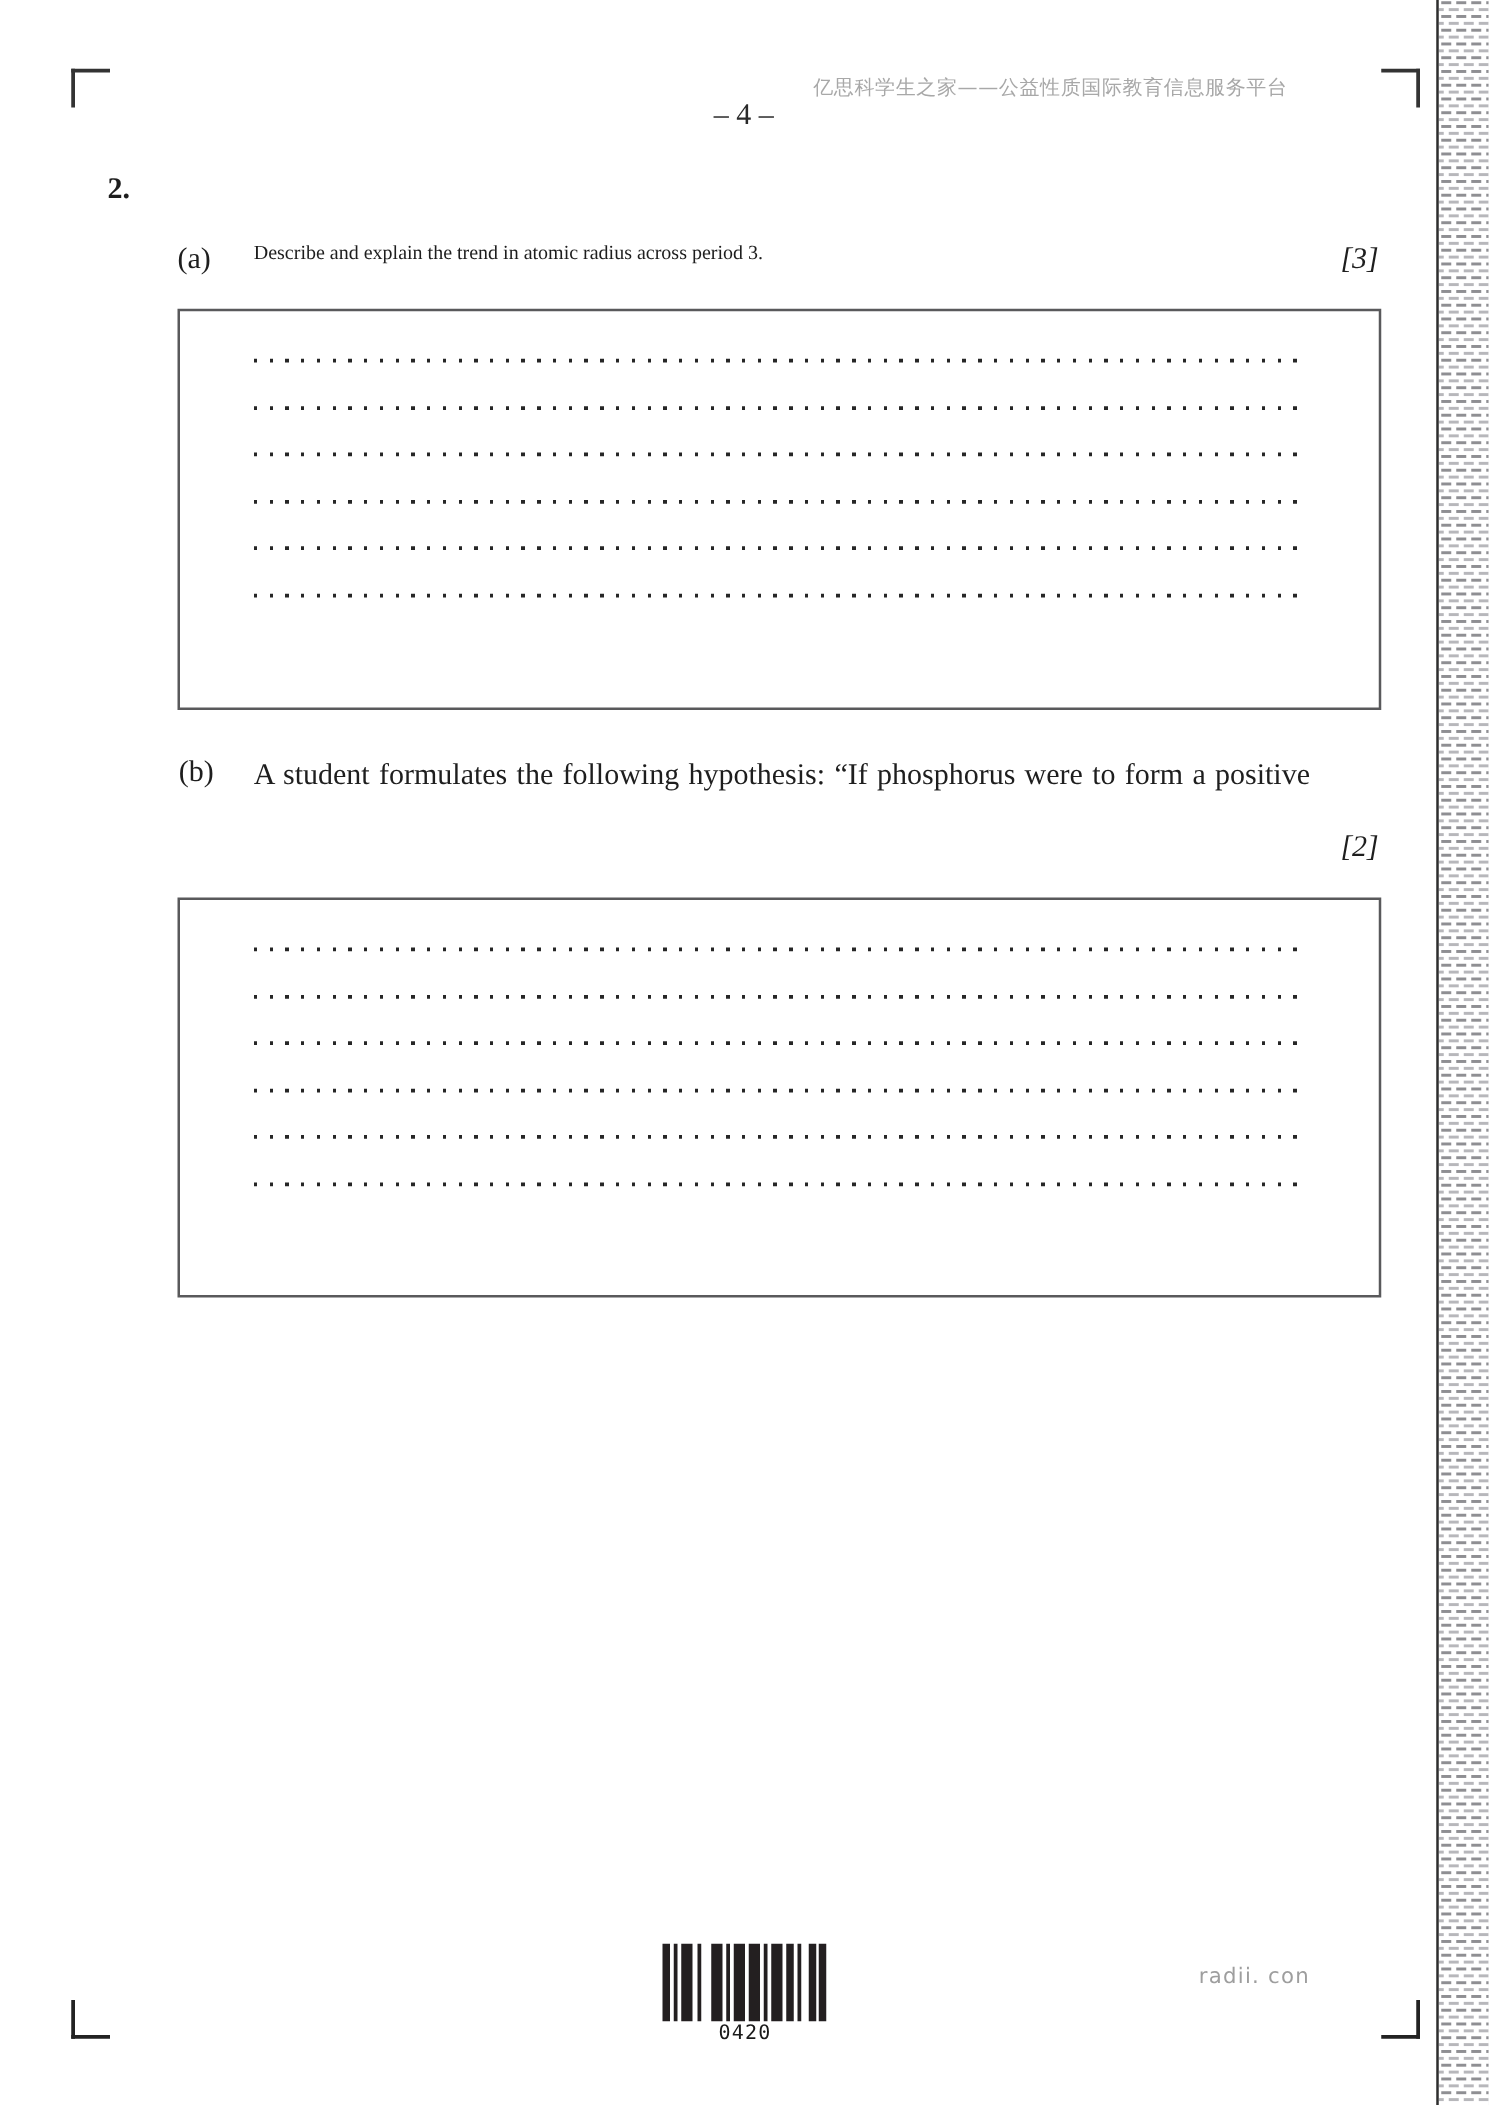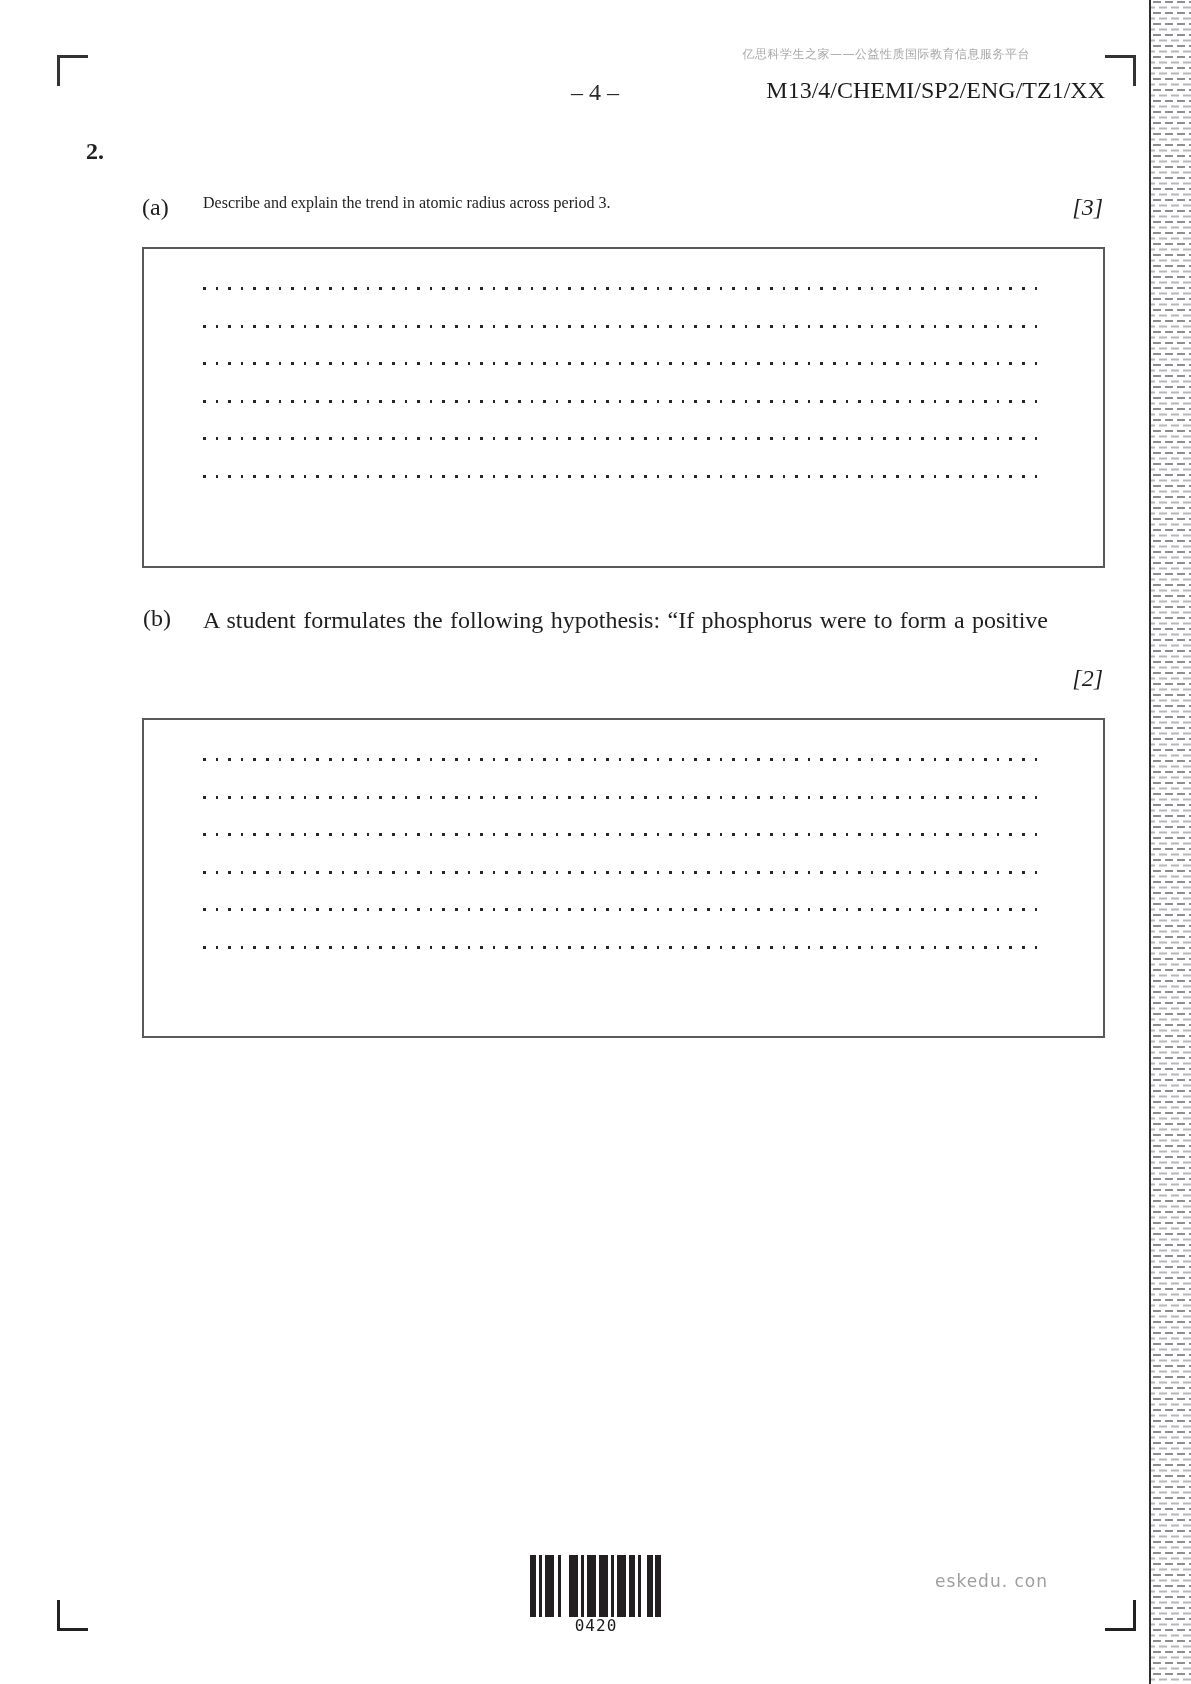--- a/index.html
+++ b/index.html
@@ -24,23 +24,23 @@
     background-position:2px 1px,8px 6.5px;
   }
   
   .crop{position:absolute;width:28px;height:28px;}
   .crop.tl{left:57px;top:55px;border-left:3px solid #333;border-top:3px solid #333;}
   .crop.tr{left:1105px;top:55px;border-right:3px solid #333;border-top:3px solid #333;}
   .crop.bl{left:57px;top:1600px;border-left:3px solid #222;border-bottom:3px solid #222;}
   .crop.br{left:1105px;top:1600px;border-right:3px solid #222;border-bottom:3px solid #222;}
 
   .site-banner{
-    position:absolute;top:46px;right:161px;
+    position:absolute;top:60px;right:161px;
     font-family:"DejaVu Sans","Liberation Sans",sans-serif;
-    font-size:12px;color:#a8a8a8;letter-spacing:0.5px;white-space:nowrap;
+    font-size:16px;color:#a8a8a8;letter-spacing:0.5px;white-space:nowrap;
   }
   .page-number{position:absolute;top:79px;left:540px;width:110px;text-align:center;font-size:24px;color:#2a2a2a;}
   .exam-code{position:absolute;top:77px;right:86px;font-size:24px;color:#1c1c1c;white-space:nowrap;}
 
   .q-num{position:absolute;left:86px;top:138px;font-size:24px;font-weight:bold;}
   .q-stem{position:absolute;left:145px;top:138px;font-size:24px;white-space:nowrap;}
 
   .part-label{position:absolute;font-size:24px;}
   .a-label{left:142px;top:194px;}
   .a-prompt{position:absolute;left:203px;top:194px;font-size:16px;white-space:nowrap;}
@@ -82,21 +82,20 @@
 
   <div class="texture-strip"></div>
 
   <div class="crop tl"></div>
   <div class="crop tr"></div>
   <div class="crop bl"></div>
   <div class="crop br"></div>
 
   <div class="site-banner">亿思科学生之家——公益性质国际教育信息服务平台</div>
   <div class="page-number">– 4 –</div>
-  <div class="exam-code">M13/4/CHEMI/SP2/ENG/TZ1/XX</div>
 
   <div class="q-num">2.</div>
 
   <div class="part-label a-label">(a)</div>
   <div class="a-prompt">Describe and explain the trend in atomic radius across period 3.</div>
   <div class="marks a-marks">[3]</div>
 
   <div class="answer-box box-a">
       <div class="dotline" style="top: 38px;"></div>
       <div class="dotline" style="top: 75.6px;"></div>
@@ -131,15 +130,15 @@
       <div class="bar" style="width: 9px; margin-right: 3px;"></div>
       <div class="bar" style="width: 9px; margin-right: 3px;"></div>
       <div class="bar" style="width: 3px; margin-right: 3px;"></div>
       <div class="bar" style="width: 9px; margin-right: 3px;"></div>
       <div class="bar" style="width: 6px; margin-right: 3px;"></div>
       <div class="bar" style="width: 3px; margin-right: 6px;"></div>
       <div class="bar" style="width: 6px; margin-right: 2px;"></div>
       <div class="bar" style="width: 6px; margin-right: 0px;"></div>
     </div>
   <div class="barcode-digits">0420</div>
-  <div class="watermark">eskedu. con</div>
+  <div class="watermark">radii. con</div>
 
 </div>
 
 </body></html>

